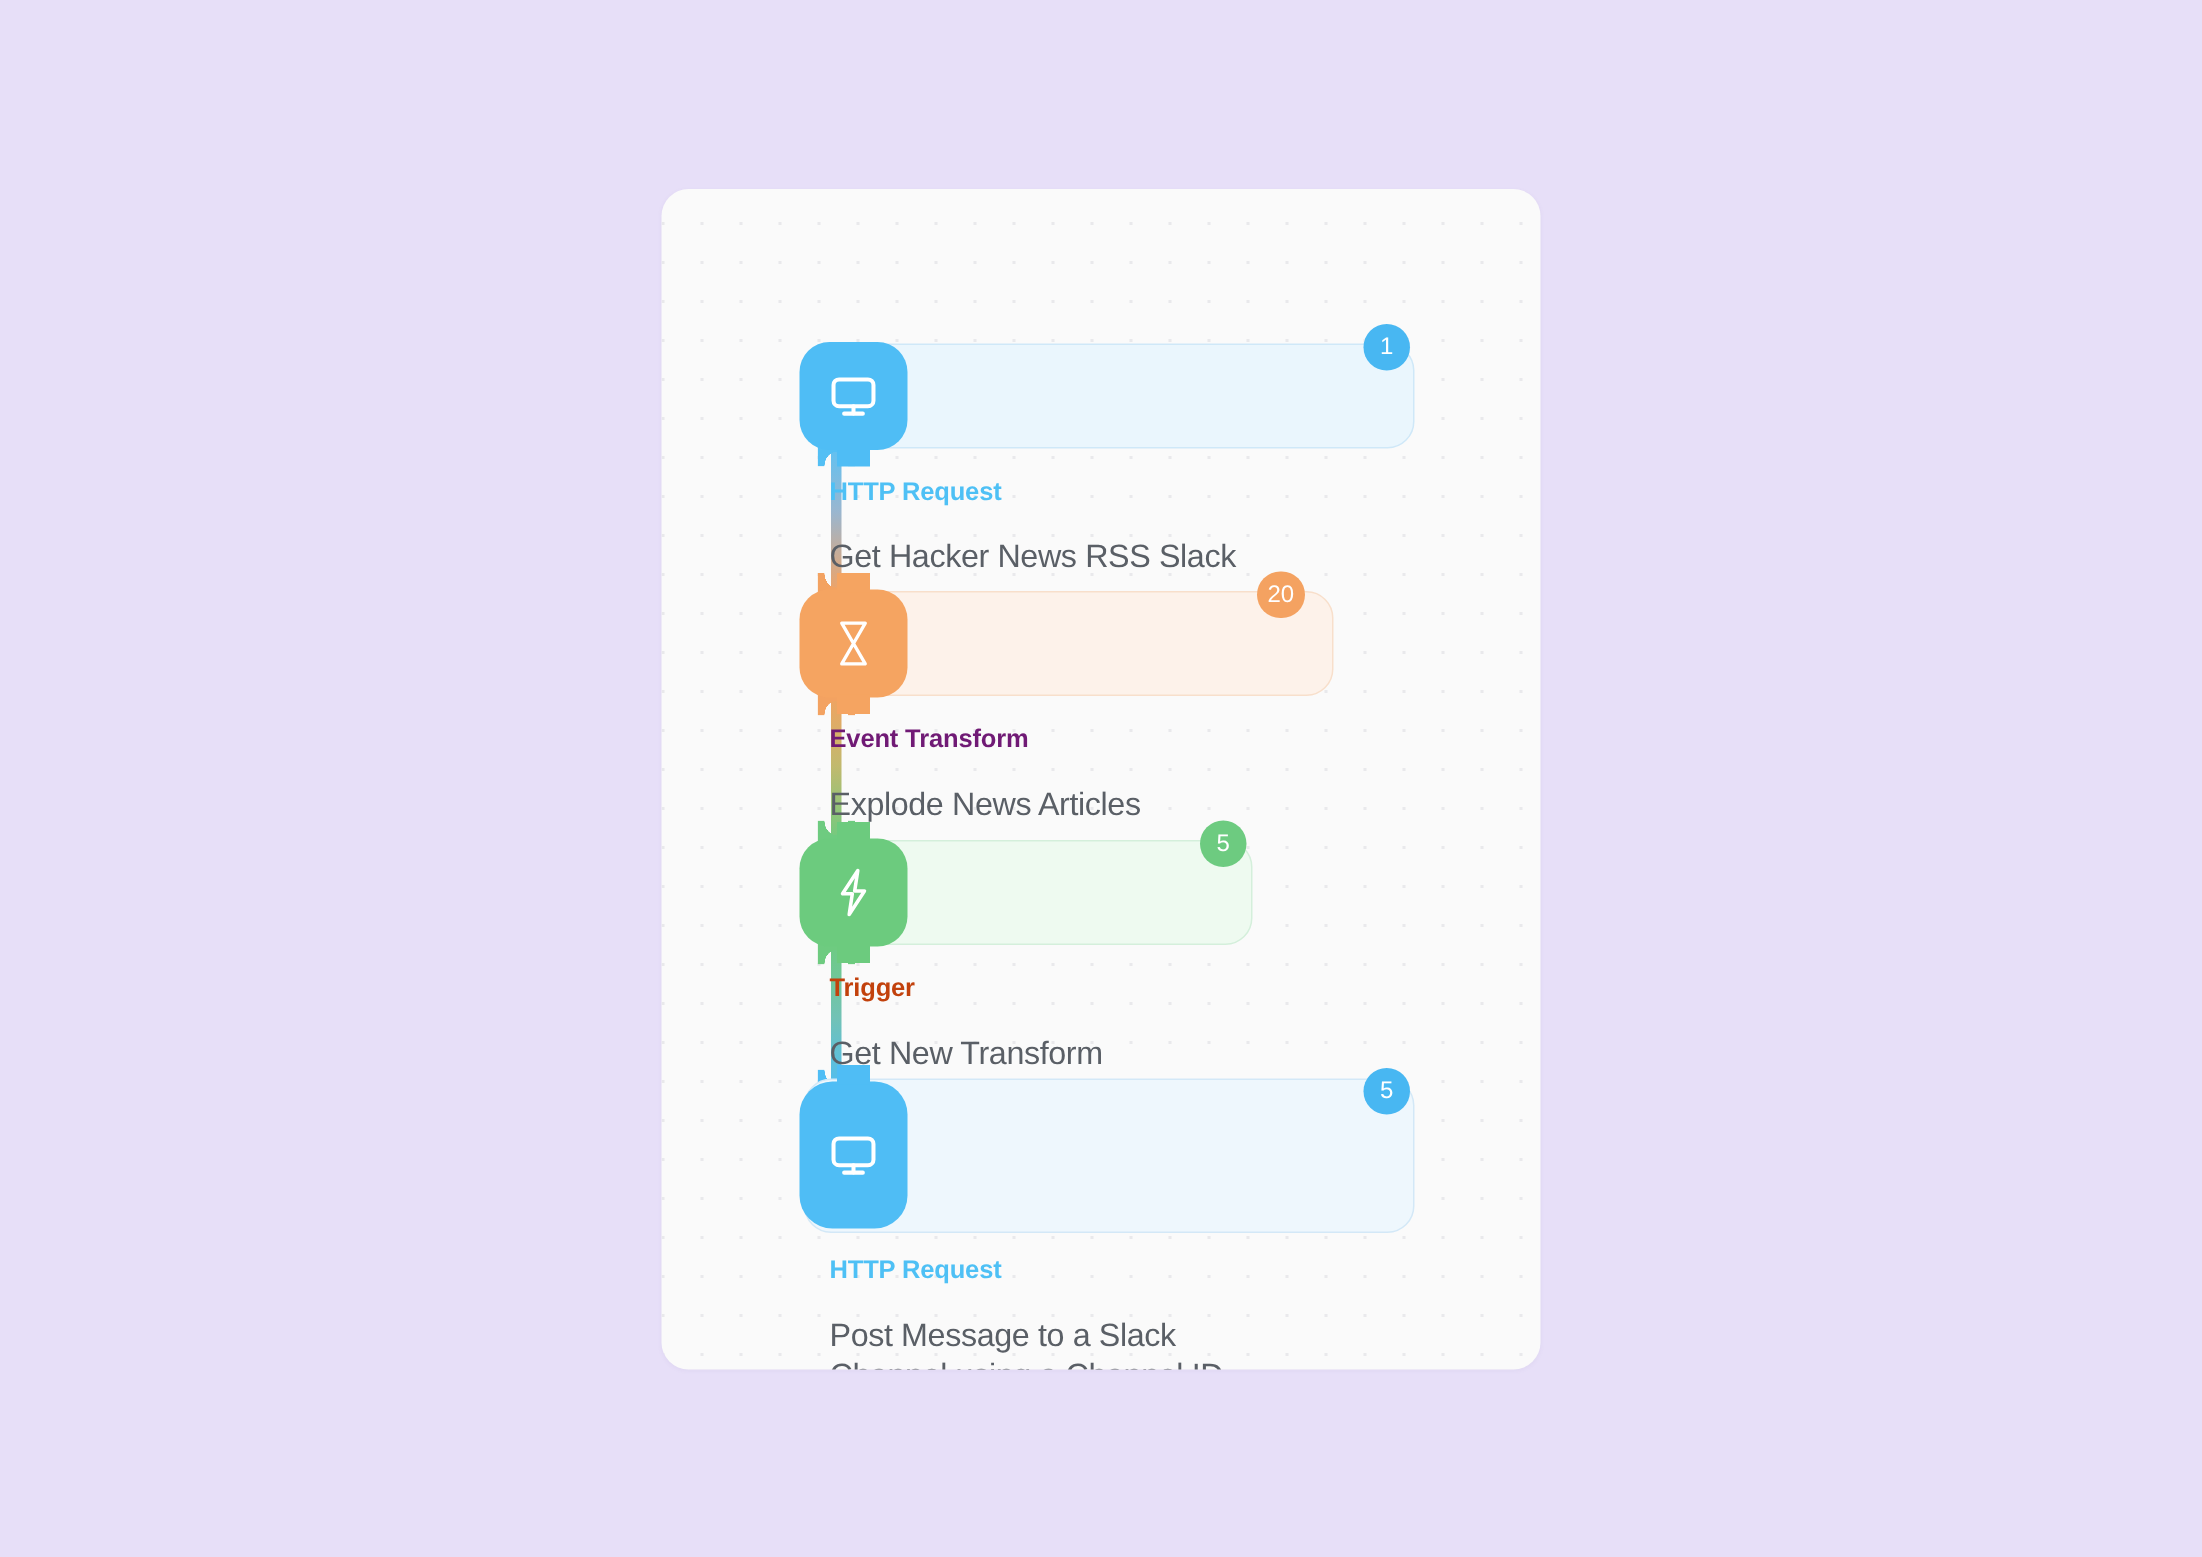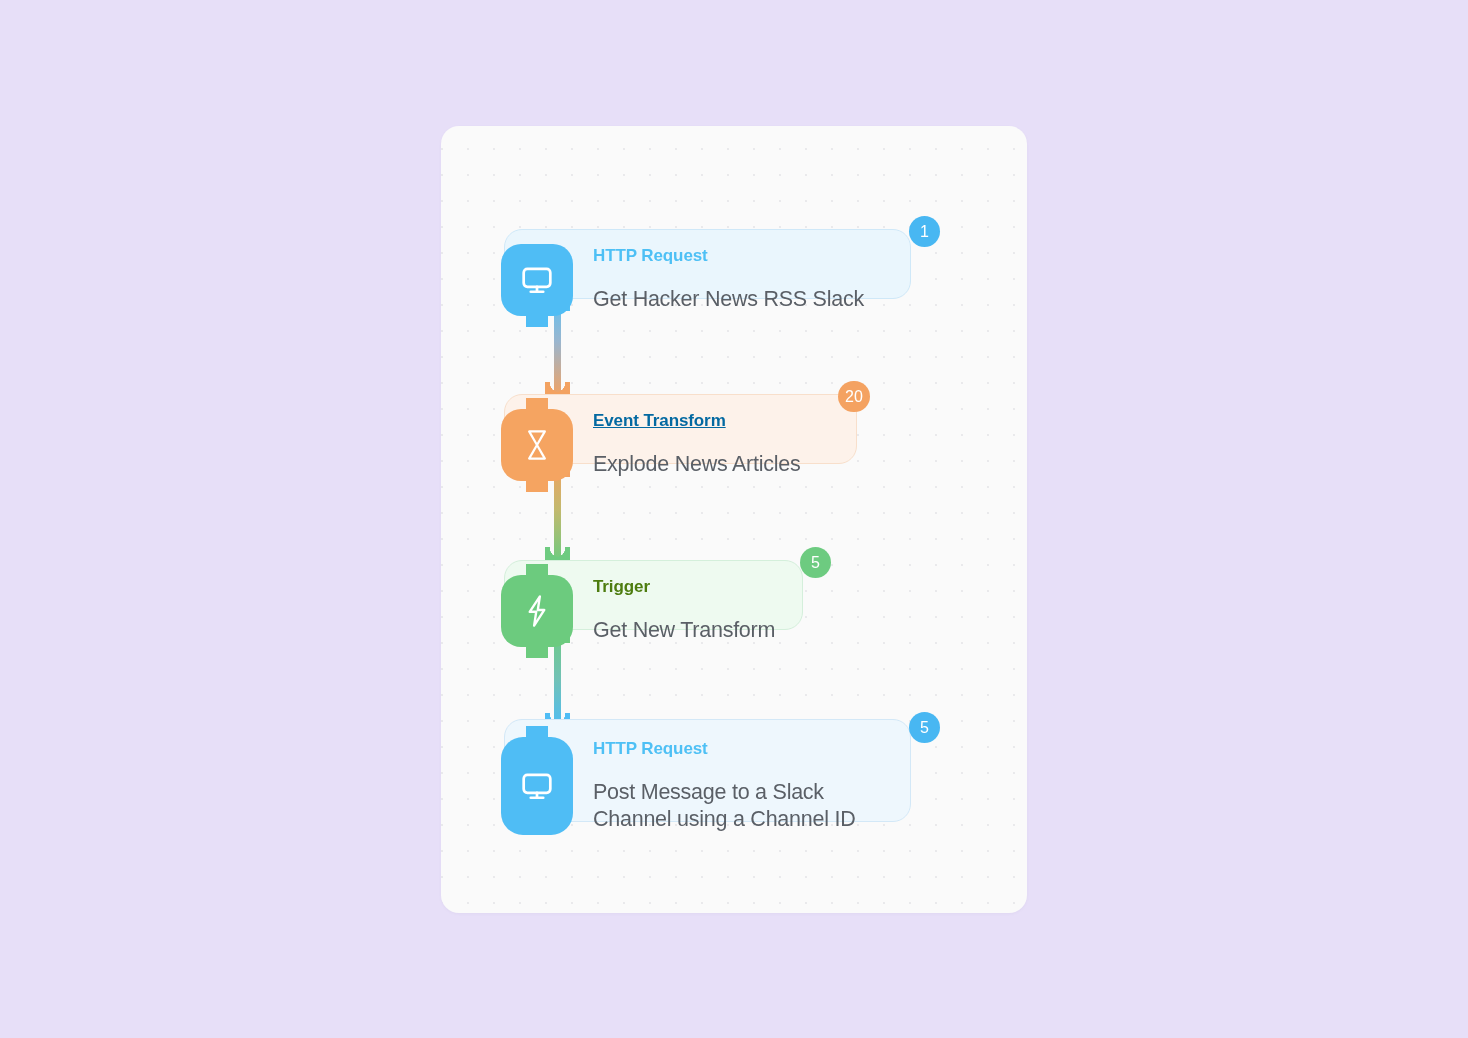--- a/index.html
+++ b/index.html
@@ -41,23 +41,24 @@
   }
   .connector .flare{
     position:absolute;left:-9px;width:25px;height:16px;
   }
   .flare-top{top:-1px;}
   .flare-bot{bottom:-1px;}
 
   
   .node{
     position:absolute;
-    left:60px;
+    left:92px;
     display:flex;
-    align-items:center;
+    align-items:flex-start;
+    flex-direction:column;
   }
   .node-pill{
     position:absolute;
     left:3px;
     border-radius:18px;
     box-sizing:border-box;
     border:1px solid transparent;
   }
   .icon-tile{
     position:relative;
@@ -122,32 +123,32 @@
   #badge-1{top:90px;left:468px;background:#48b7f2;}
 
   
   #node-2{top:267px;}
   #node-2 .node-pill{
     top:1px;width:353px;height:70px;
     background:#fdf2ea;border-color:#f8dfcb;
   }
   #node-2 .icon-tile{background:#f5a461;}
   #node-2 .icon-tile .stub{background:#f5a461;}
-  #node-2 .node-kind{color:#0369a1;text-decoration:underline;}
+  #node-2 .node-kind{color:#701a75;}
   #badge-2{top:255px;left:397px;background:#f4a261;}
 
   
   #node-3{top:433px;}
   #node-3 .node-pill{
     top:1px;width:299px;height:70px;
     background:#eefaf0;border-color:#d4efdb;
   }
   #node-3 .icon-tile{background:#6ccb7e;}
   #node-3 .icon-tile .stub{background:#6ccb7e;}
-  #node-3 .node-kind{color:#4d7c0f;}
+  #node-3 .node-kind{color:#c2410c;}
   #badge-3{top:421px;left:359px;background:#6dcb80;}
 
   
   #node-4{top:595px;}
   #node-4 .icon-tile{width:72px;height:98px;border-radius:22px;background:#4fbdf5;}
   #node-4 .icon-tile .stub{background:#4fbdf5;}
   #node-4 .node-pill{
     top:-2px;width:407px;height:103px;
     background:#eef7fd;border-color:#d3e8f7;
   }

